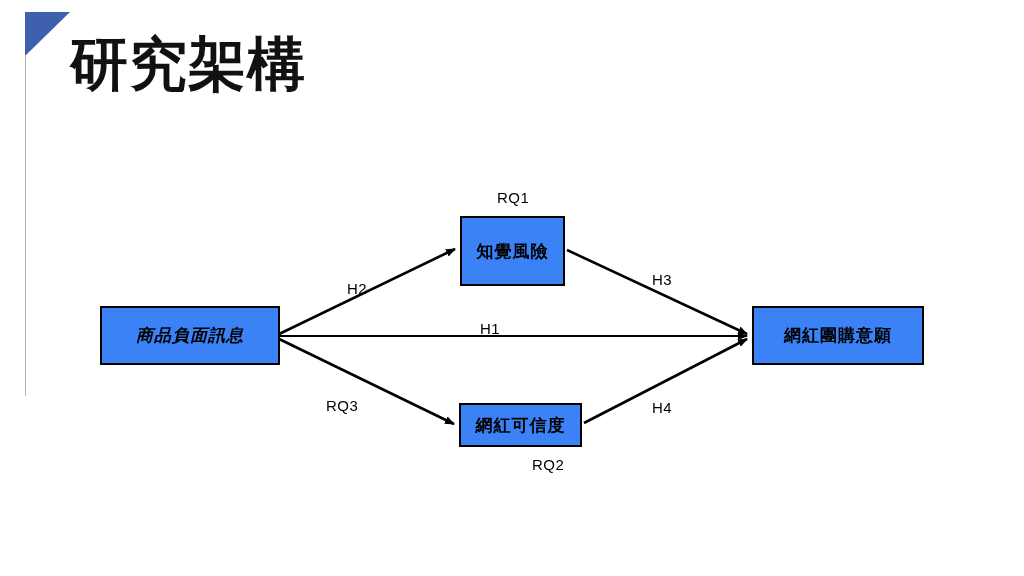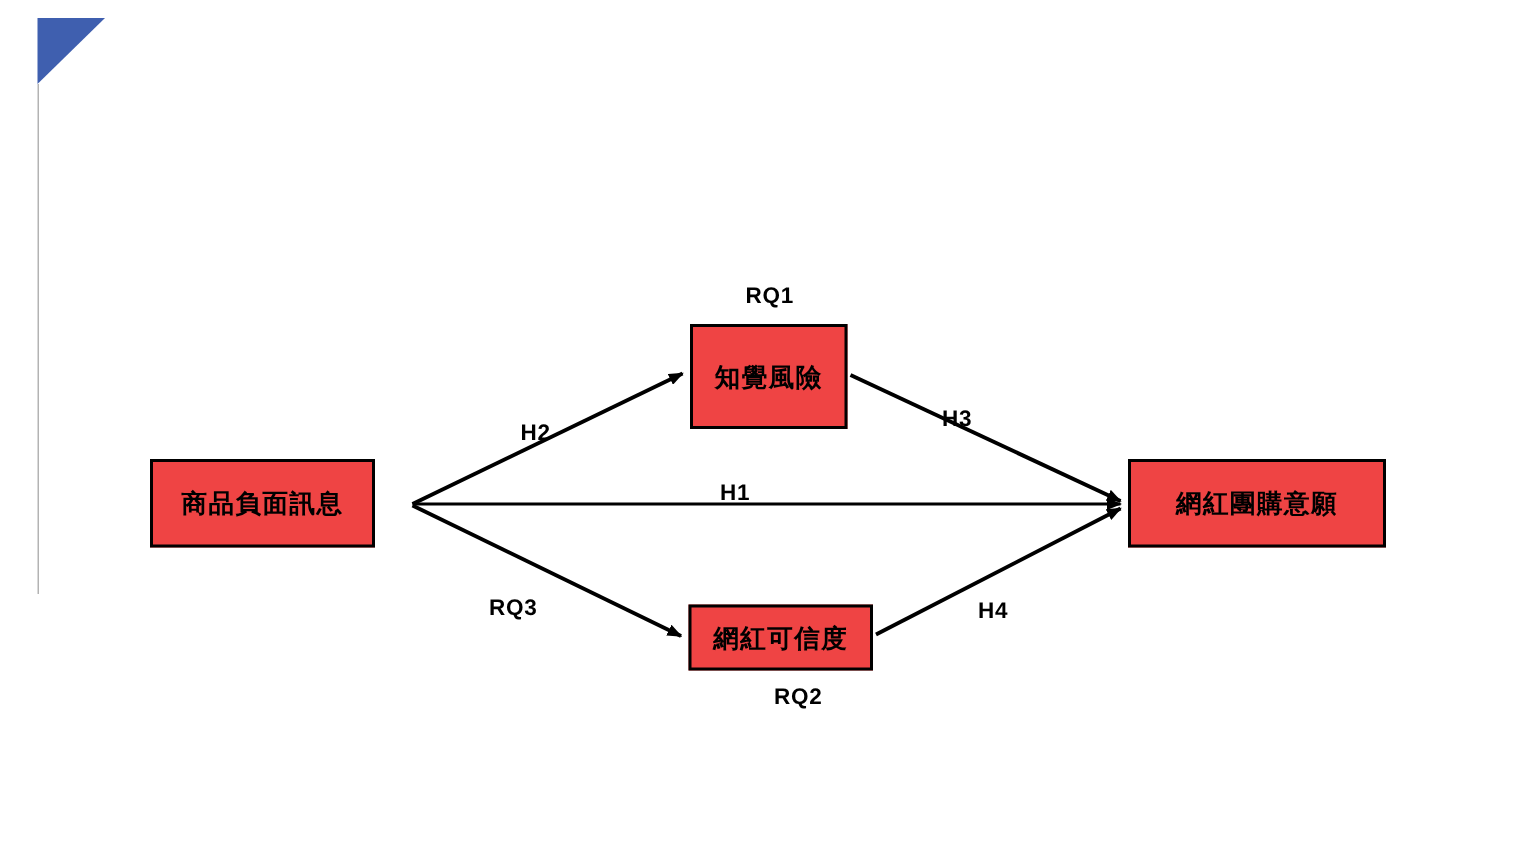--- a/index.html
+++ b/index.html
@@ -62,60 +62,61 @@
     position: absolute;
     left: 0;
     top: 0;
   }
 
   
   .node {
     position: absolute;
     box-sizing: border-box;
     border: 2px solid #000000;
-    background: #ef4444;
+    background: #3b82f6;
     display: flex;
     align-items: center;
     justify-content: center;
     font-size: 17px;
     font-weight: bold;
     color: #000000;
     letter-spacing: 1px;
     white-space: nowrap;
   }
-  #node-neg       { left: 100px; top: 306px; width: 150px; height: 59px; }
+  #node-neg       { left: 100px; top: 306px; width: 180px; height: 59px; font-style: italic; }
   #node-risk      { left: 460px; top: 216px; width: 105px; height: 70px; }
   #node-cred      { left: 459px; top: 403px; width: 123px; height: 44px; }
   #node-intention { left: 752px; top: 306px; width: 172px; height: 59px; }
 
   
   .edge-label {
     position: absolute;
     font-size: 15px;
-    font-weight: bold;
+    font-weight: normal;
     color: #000000;
     white-space: nowrap;
     letter-spacing: 0.5px;
   }
   #label-rq1 { left: 497px; top: 189px; }
-  #label-rq2 { left: 516px; top: 456px; }
+  #label-rq2 { left: 532px; top: 456px; }
   #label-rq3 { left: 326px; top: 397px; }
   #label-h1  { left: 480px; top: 320px; }
   #label-h2  { left: 347px; top: 280px; }
-  #label-h3  { left: 628px; top: 271px; }
+  #label-h3  { left: 652px; top: 271px; }
   #label-h4  { left: 652px; top: 399px; }
 </style>
 </head>
 <body>
 
 <div id="slide">
 
   <div class="corner-triangle"></div>
   <div class="corner-rule"></div>
 
+  <div class="slide-title">研究架構</div>
 
   <div class="diagram">
 
     <svg width="1024" height="576">
       <defs>
         <marker id="arrowhead" markerWidth="10" markerHeight="8" refX="9" refY="4" orient="auto" markerUnits="userSpaceOnUse">
           <path d="M0,0 L10,4 L0,8 Z" fill="#000000"></path>
         </marker>
       </defs>
 

